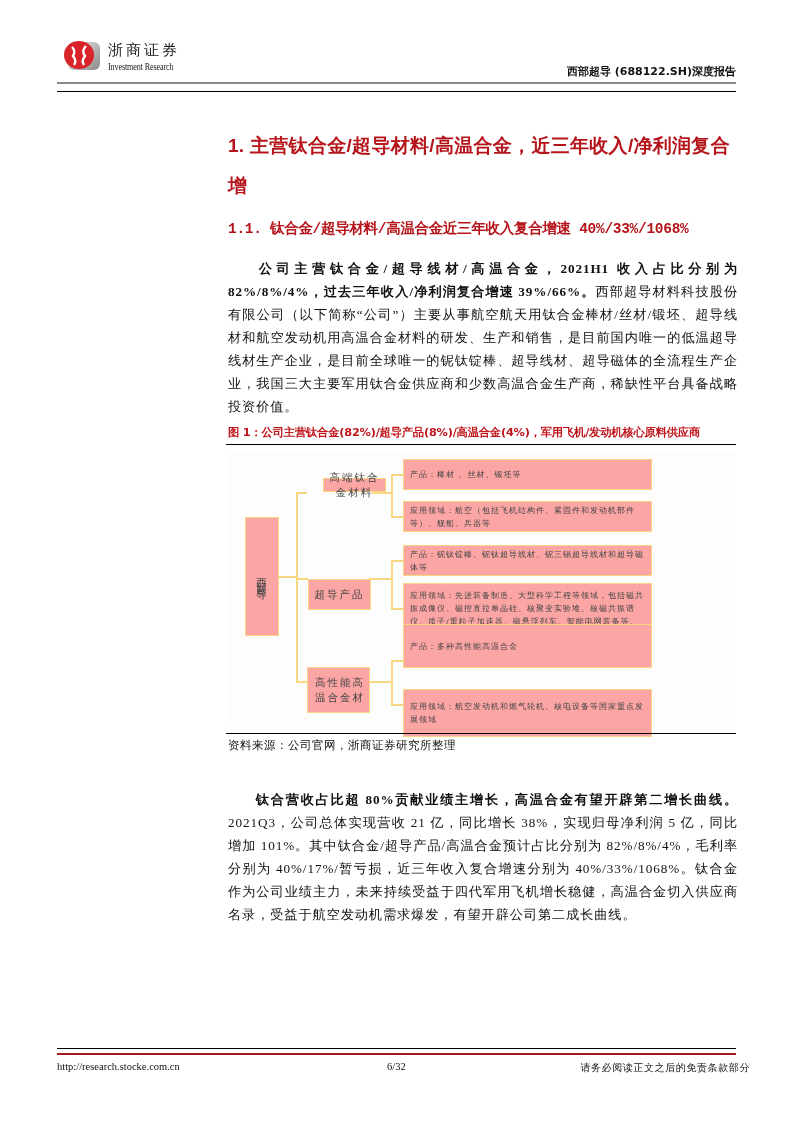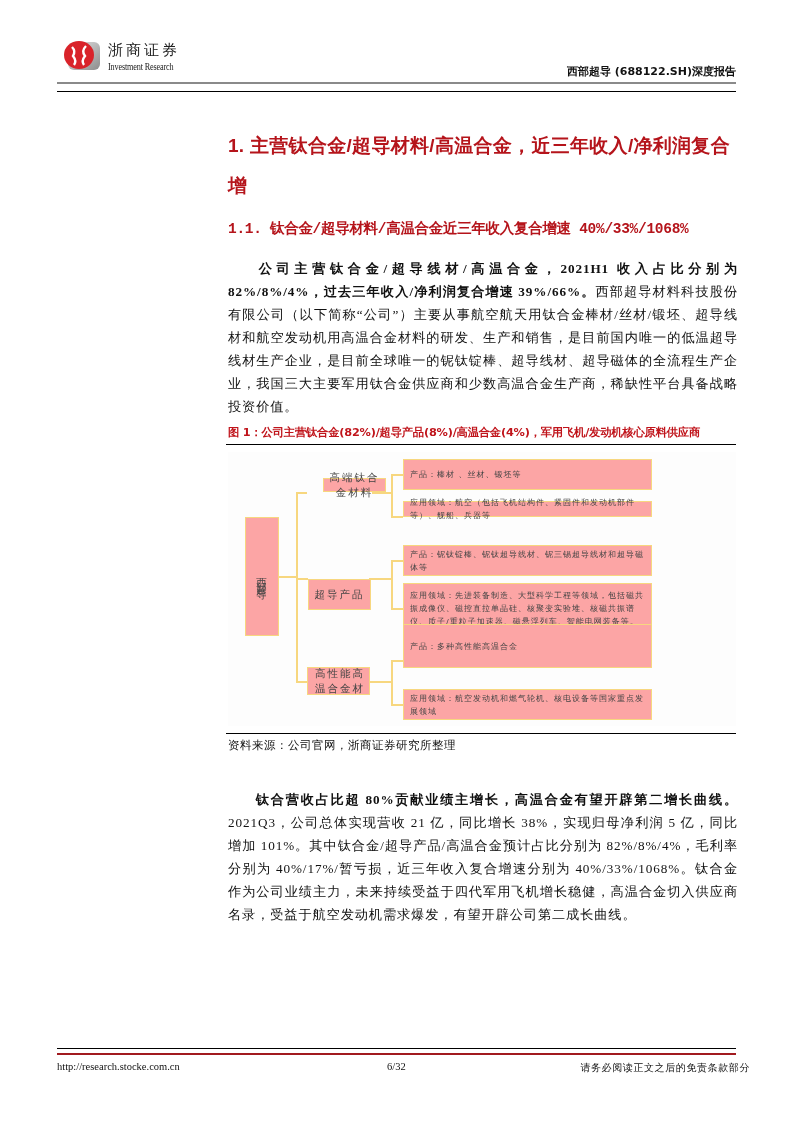--- a/index.html
+++ b/index.html
@@ -97,28 +97,28 @@
 <div class="conn" style="left:391px;top:608px;width:12px;height:1.5px;"></div>
 <div class="conn" style="left:368px;top:681px;width:24px;height:1.5px;"></div>
 <div class="conn" style="left:391px;top:660px;width:1.5px;height:45px;"></div>
 <div class="conn" style="left:391px;top:660px;width:12px;height:1.5px;"></div>
 <div class="conn" style="left:391px;top:704px;width:12px;height:1.5px;"></div>
 
 <div class="box box-root">西部超导</div>
 
 <div class="box box-mid" style="left:323px;top:478px;height:14px;">高端钛合金材料</div>
 <div class="box box-mid" style="left:308px;top:579px;height:31px;">超导产品</div>
-<div class="box box-mid" style="left:307px;top:667px;height:28px;padding-left:6px;">高性能高温合金材</div>
+<div class="box box-mid" style="left:307px;top:667px;height:46px;padding-left:6px;">高性能高温合金材</div>
 
 <div class="box box-leaf" style="top:459px;height:31px;">产品：棒材 、丝材、锻坯等</div>
-<div class="box box-leaf" style="top:501px;height:16px;">应用领域：航空（包括飞机结构件、紧固件和发动机部件等）、舰船、兵器等</div>
+<div class="box box-leaf" style="top:501px;height:31px;">应用领域：航空（包括飞机结构件、紧固件和发动机部件等）、舰船、兵器等</div>
 <div class="box box-leaf" style="top:545px;height:31px;">产品：铌钛锭棒、铌钛超导线材、铌三锡超导线材和超导磁体等</div>
 <div class="box box-leaf" style="top:583px;height:51px;">应用领域：先进装备制造、大型科学工程等领域，包括磁共振成像仪、磁控直拉单晶硅、核聚变实验堆、核磁共振谱仪、质子/重粒子加速器、磁悬浮列车、智能电网装备等。</div>
 <div class="box box-leaf" style="top:624px;height:44px;">产品：多种高性能高温合金</div>
-<div class="box box-leaf" style="top:689px;height:31px;">应用领域：航空发动机和燃气轮机、核电设备等国家重点发展领域</div>
+<div class="box box-leaf" style="top:689px;height:48px;">应用领域：航空发动机和燃气轮机、核电设备等国家重点发展领域</div>
 
 <div class="abs fig-line-bot"></div>
 <div class="abs fig-src">资料来源：公司官网，浙商证券研究所整理</div>
 
 <div class="abs para p2"><span class="indent"></span><b>钛合营收占比超 80%贡献业绩主增长，高温合金有望开辟第二增长曲线。</b><span>2021Q3，公司总体实现营收 21 亿，同比增长 38%，实现归母净利润 5 亿，同比增加 101%。其中钛合金/超导产品/高温合金预计占比分别为 82%/8%/4%，毛利率分别为 40%/17%/暂亏损，近三年收入复合增速分别为 40%/33%/1068%。钛合金作为公司业绩主力，未来持续受益于四代军用飞机增长稳健，高温合金切入供应商名录，受益于航空发动机需求爆发，有望开辟公司第二成长曲线。</span></div>
 
 <div class="abs ft-line-black"></div>
 <div class="abs ft-line-red"></div>
 <div class="abs ft-url">http://research.stocke.com.cn</div>
 <div class="abs ft-page">6/32</div>

